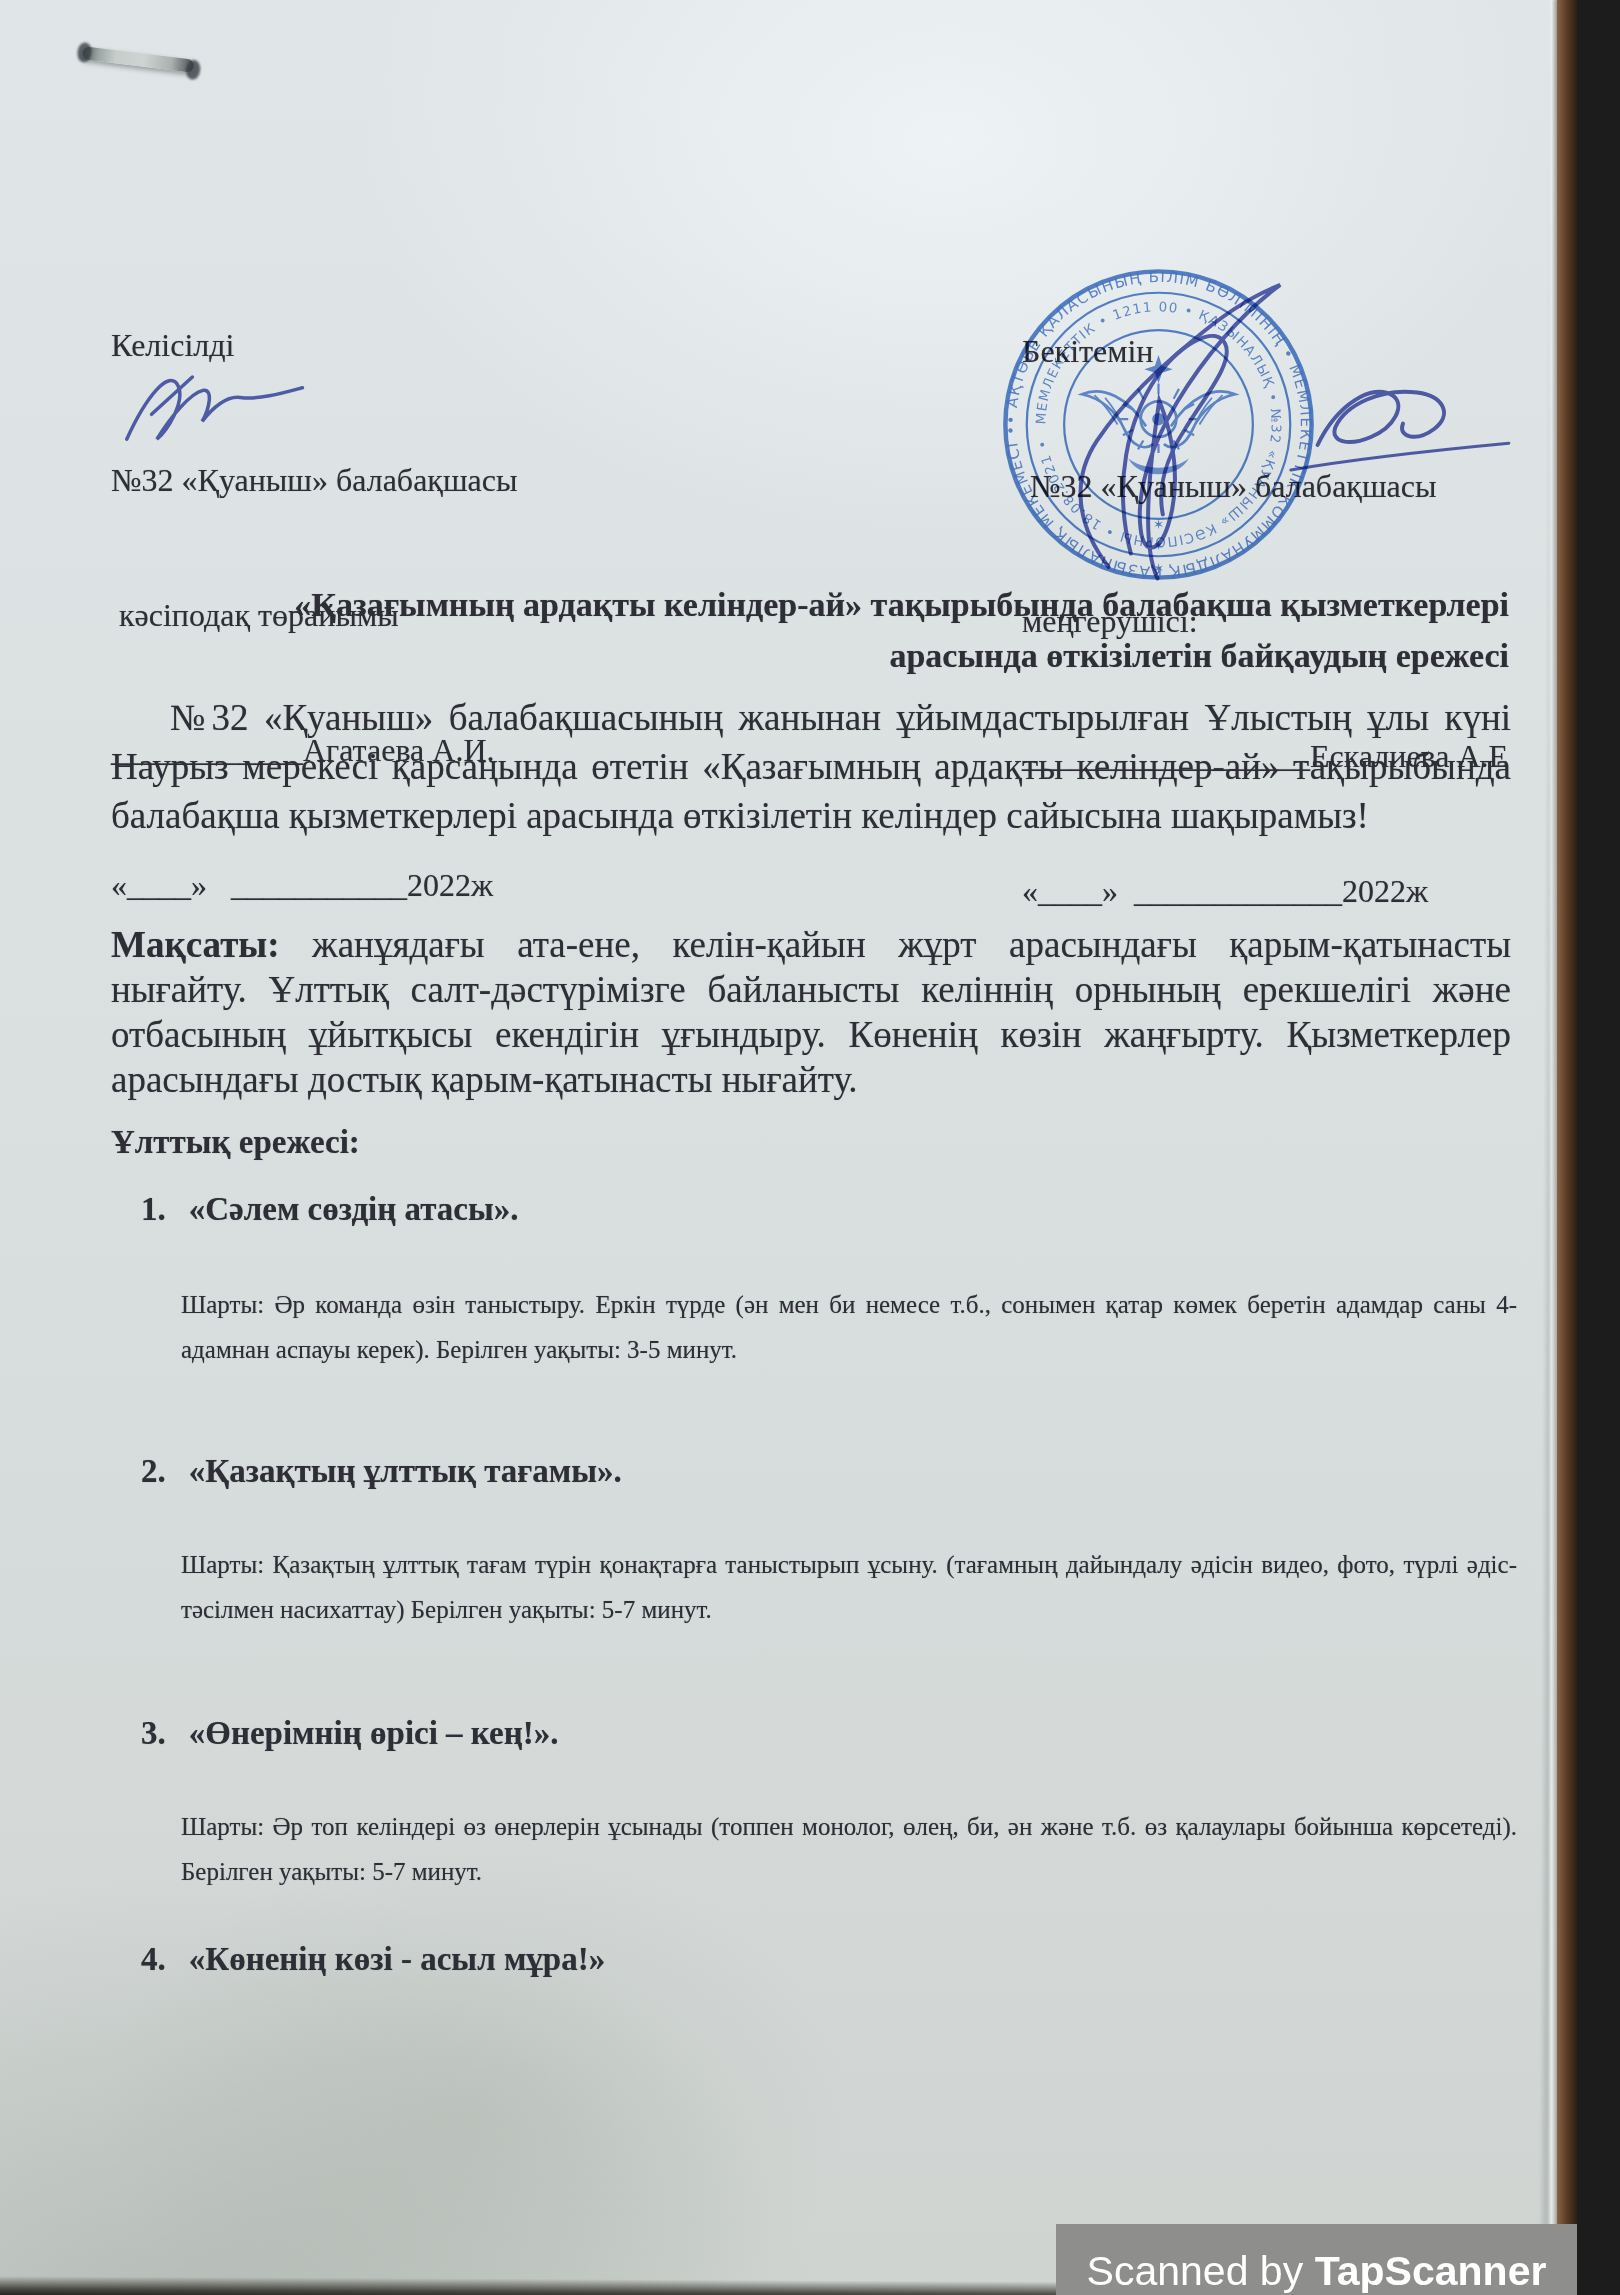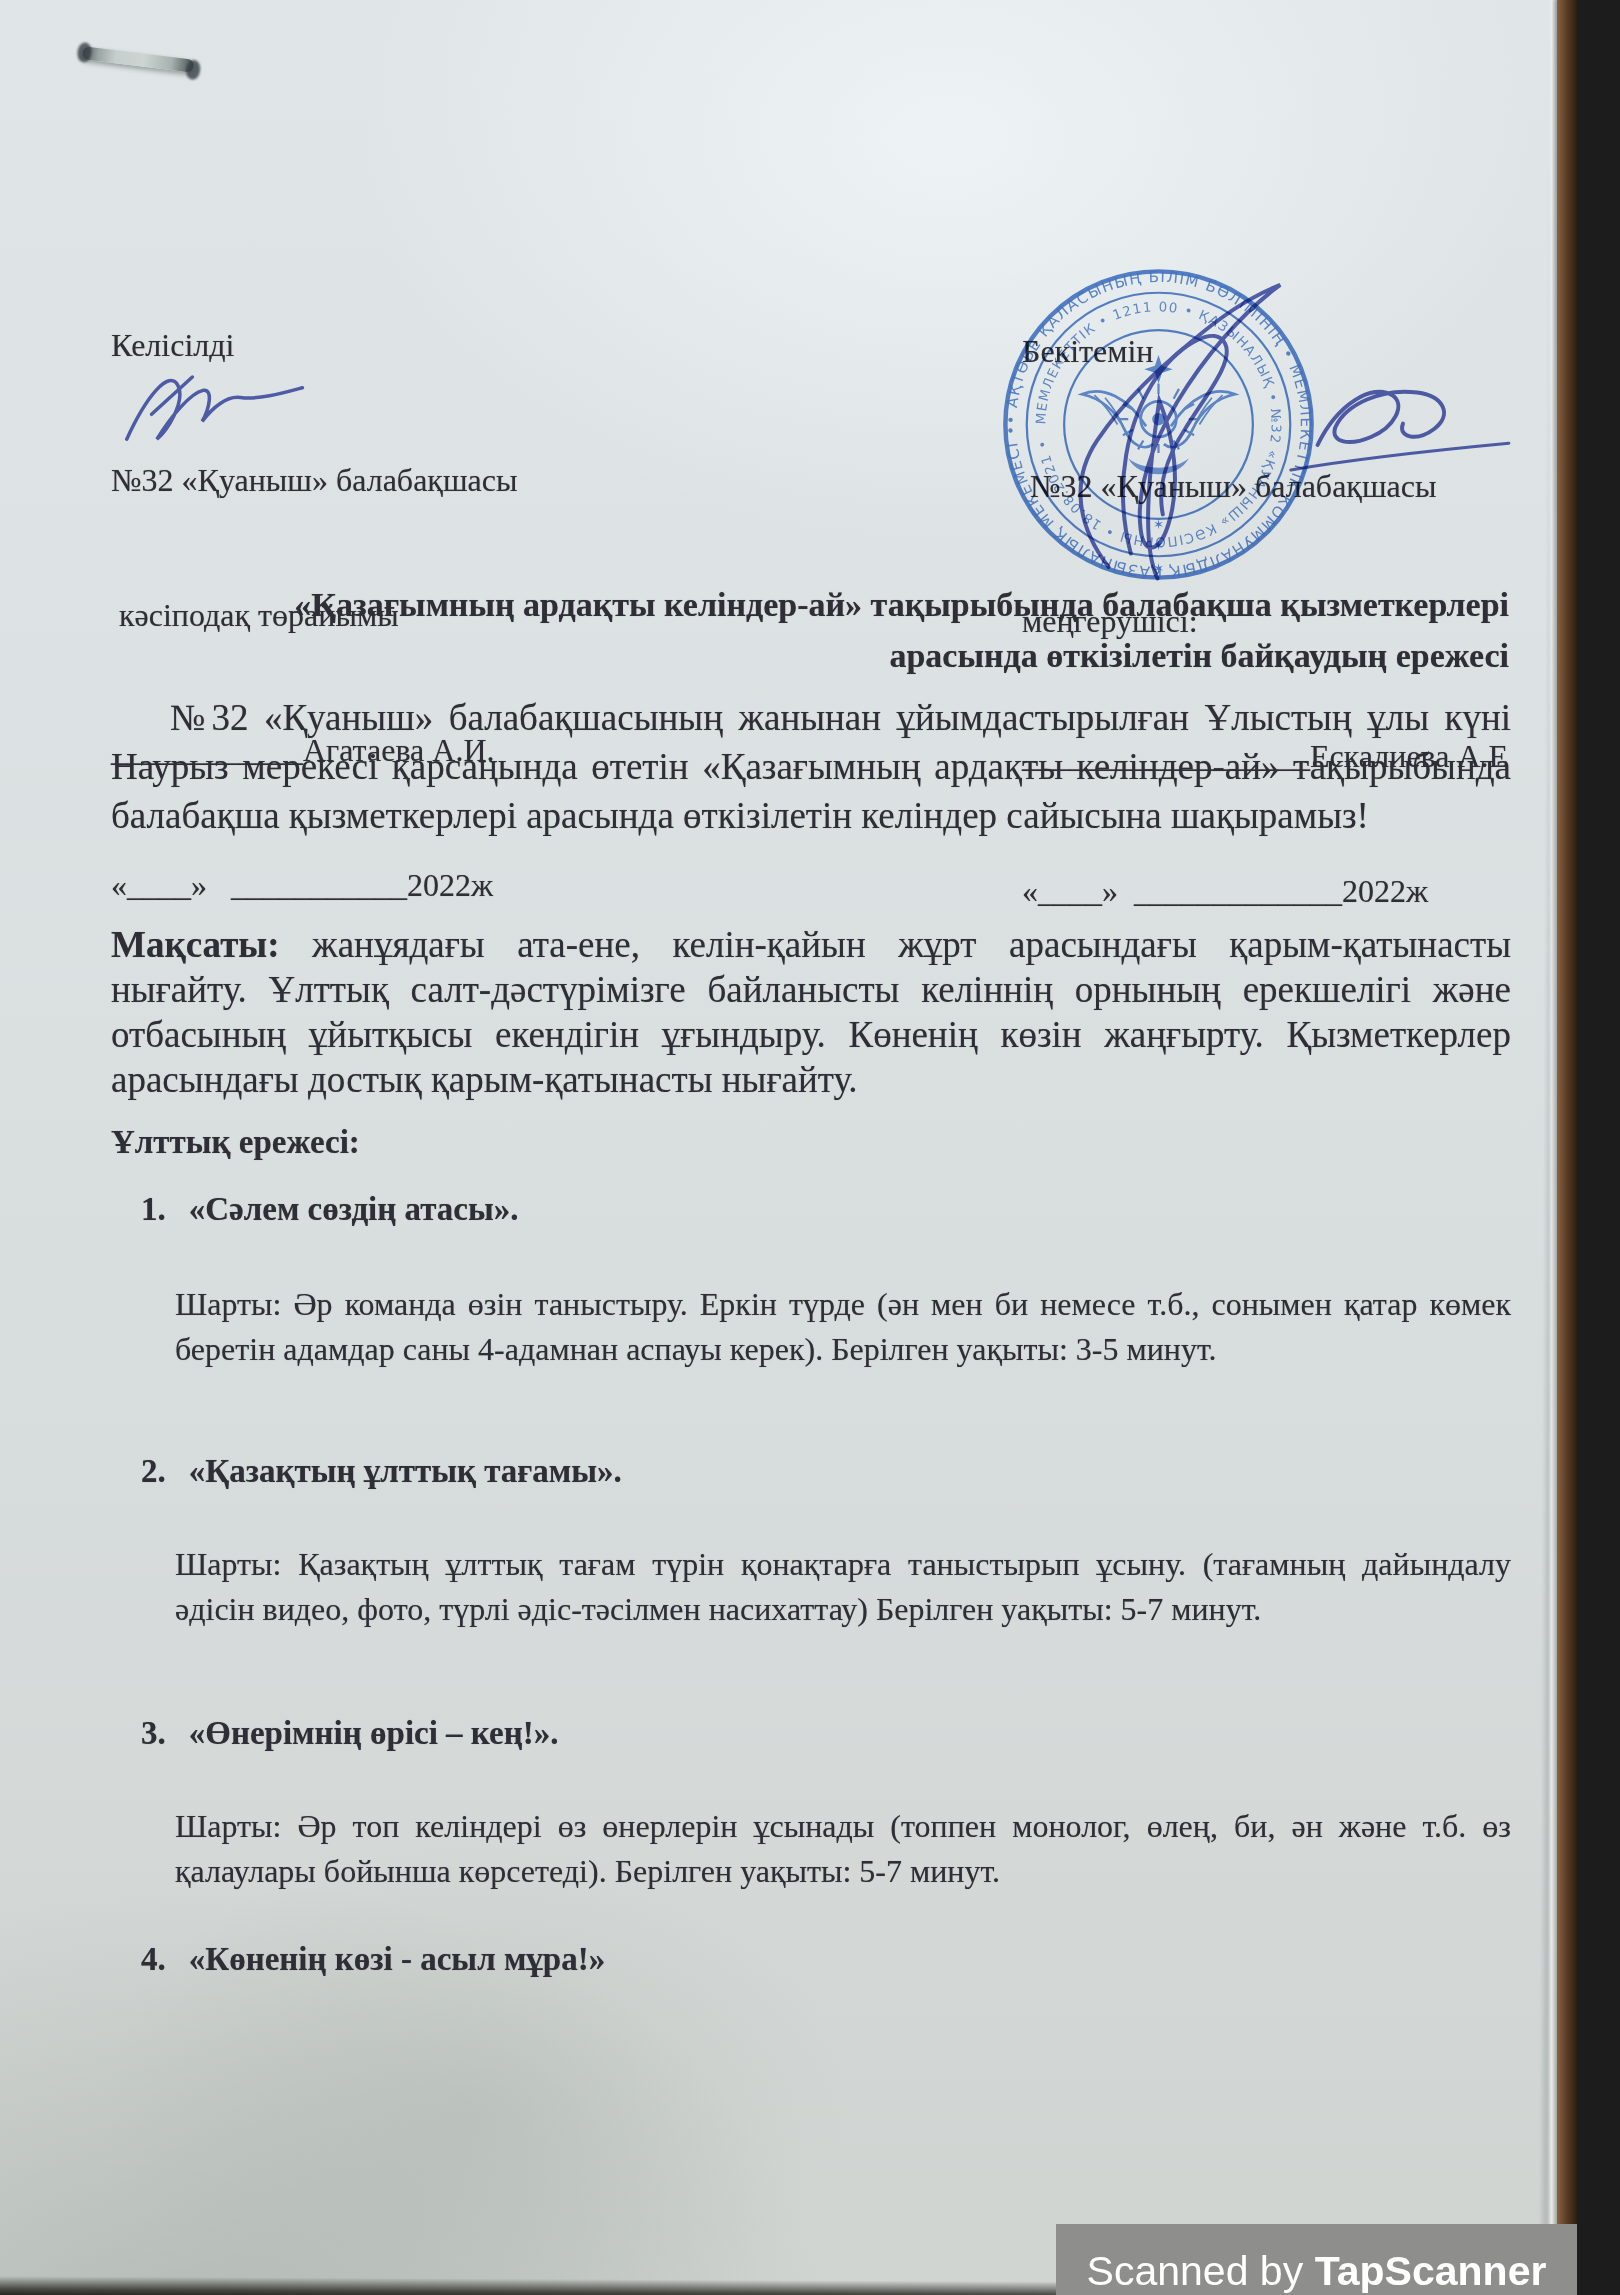--- a/index.html
+++ b/index.html
@@ -35,21 +35,21 @@
   .hdr{position:absolute;font-size:32px;line-height:45px;white-space:pre;}
   .hdr-left{left:111px;top:233px;width:552px;}
   .hdr-right{left:1022px;top:239px;width:570px;line-height:45px;}
   .title{position:absolute;left:111px;top:579px;width:1398px;text-align:right;
     font-weight:bold;font-size:34px;line-height:51px;}
   .para{position:absolute;left:111px;width:1400px;text-align:justify;font-size:37px;}
   .intro{top:693px;line-height:49px;text-indent:59px;}
   .purpose{top:922px;line-height:45px;}
   .rules-heading{position:absolute;left:111px;top:1124px;font-size:33px;font-weight:bold;}
   .rt{position:absolute;left:141px;font-size:33px;font-weight:bold;display:flex;gap:23px;}
-  .rb{position:absolute;left:175px;width:1336px;font-size:32px;line-height:45px;text-align:justify;}
+  .rb{position:absolute;left:181px;width:1336px;font-size:25px;line-height:45px;text-align:justify;}
   
   .ink{position:absolute;mix-blend-mode:multiply;}
   
   .scan-bar{position:absolute;left:1056px;right:0;top:2224px;bottom:0;background:#8e8e8c;
     display:flex;align-items:flex-end;justify-content:center;gap:11.6px;
     font-family:"Liberation Sans",sans-serif;color:#ffffff;font-size:41px;}
   .scan-bar b{font-weight:bold;}
 </style>
 </head>
 <body>

